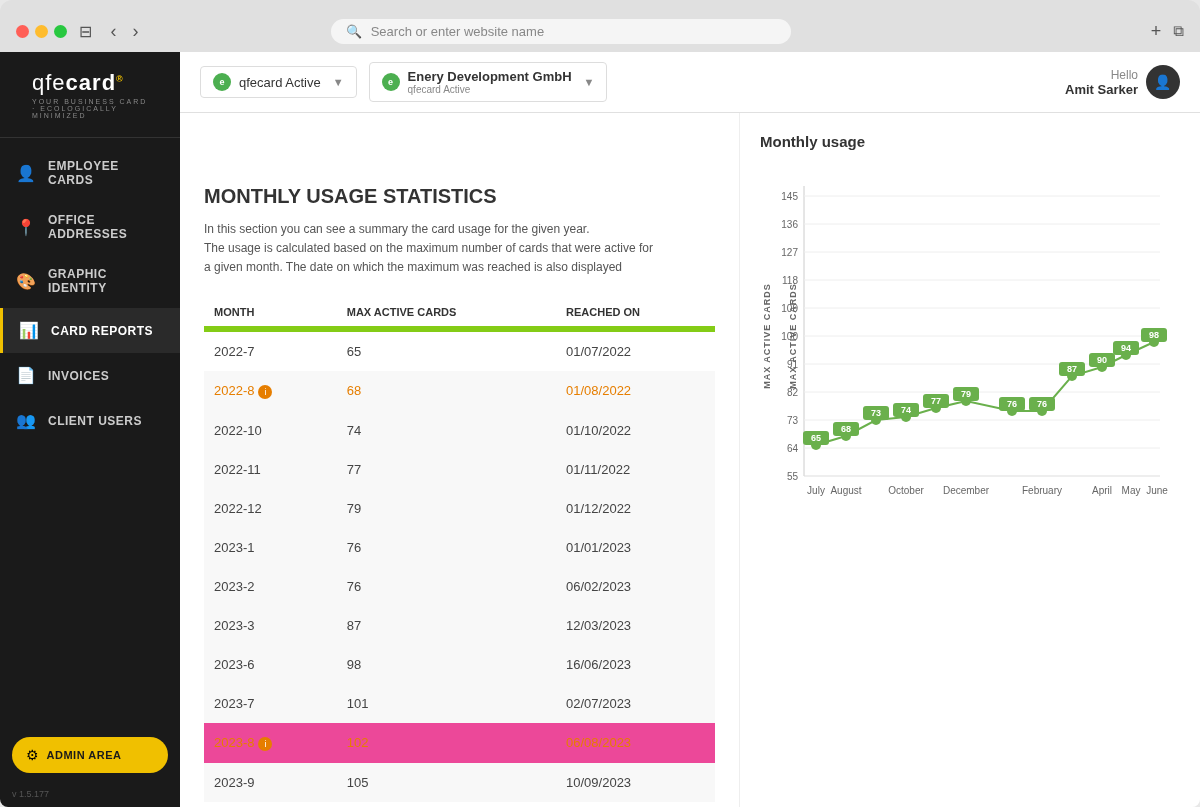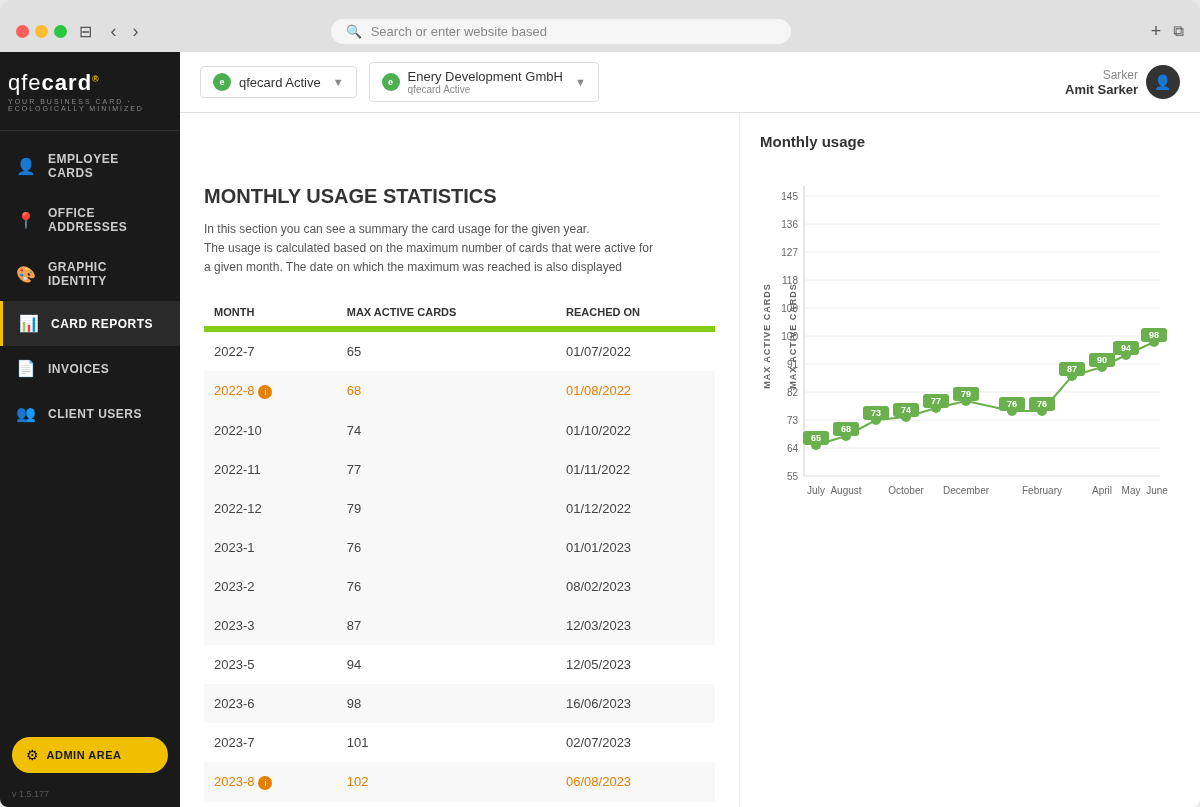--- a/index.html
+++ b/index.html
@@ -42,21 +42,21 @@
 
     
     .sidebar {
       width: 180px;
       background: #1a1a1a;
       display: flex;
       flex-direction: column;
       flex-shrink: 0;
     }
     .logo-area {
-      padding: 18px 8px;
+      padding: 18px 32px;
       border-bottom: 1px solid #333;
     }
     .logo-text { color: white; font-size: 22px; font-weight: 300; letter-spacing: 1px; }
     .logo-text span { font-weight: 700; }
     .logo-sub { color: #888; font-size: 7px; letter-spacing: 2px; margin-top: 2px; }
     .sidebar-nav { flex: 1; padding-top: 8px; }
     .nav-item {
       display: flex;
       align-items: center;
       gap: 12px;
@@ -172,21 +172,21 @@
   </div>
   <div class="nav-buttons">
     <span style="font-size:16px;color:#555;cursor:pointer;">⊟</span>
   </div>
   <div class="nav-buttons">
     <button class="nav-btn">‹</button>
     <button class="nav-btn">›</button>
   </div>
   <div class="address-bar">
     <span class="search-icon-char">🔍</span>
-    <span style="font-size:13px;color:#888;">Search or enter website based</span>
+    <span style="font-size:13px;color:#888;">Search or enter website name</span>
   </div>
   <div class="browser-actions">
     <span style="cursor:pointer;">+</span>
     <span style="cursor:pointer;font-size:15px;">⧉</span>
   </div>
 </div>
 
 <div class="app">
 
   <div class="sidebar">
@@ -233,28 +233,28 @@
 
     <div class="topbar">
       <button class="dropdown-btn">
         <span class="dot">e</span>
         <span>qfecard Active</span>
         <span class="dropdown-arrow">▼</span>
       </button>
       <button class="dropdown-btn">
         <span class="dot">e</span>
         <span style="display:flex;flex-direction:column;align-items:flex-start;">
-          <span style="font-size:13px;font-weight:400;">Enery Development GmbH</span>
+          <span style="font-size:13px;font-weight:700;">Enery Development GmbH</span>
           <span style="font-size:10px;color:#888;">qfecard Active</span>
         </span>
         <span class="dropdown-arrow">▼</span>
       </button>
       <div class="user-area">
         <div class="user-greeting">
-          <span>Sarker</span>
+          <span>Hello</span>
           <span class="user-name">Amit Sarker</span>
         </div>
         <div class="user-avatar">👤</div>
       </div>
     </div>
 
     <div class="main-area">
       <div class="content-wrapper">
 
         <div class="stats-section">
@@ -299,31 +299,26 @@
                   <td>01/12/2022</td>
                 </tr>
                 <tr>
                   <td>2023-1</td>
                   <td>76</td>
                   <td>01/01/2023</td>
                 </tr>
                 <tr style="background: rgb(248, 248, 248);">
                   <td>2023-2</td>
                   <td>76</td>
-                  <td>08/02/2023</td>
+                  <td>06/02/2023</td>
                 </tr>
                 <tr>
                   <td>2023-3</td>
                   <td>87</td>
                   <td>12/03/2023</td>
-                </tr>
-                <tr>
-                  <td>2023-5</td>
-                  <td>94</td>
-                  <td>12/05/2023</td>
                 </tr>
                 <tr style="background: rgb(248, 248, 248);">
                   <td>2023-6</td>
                   <td>98</td>
                   <td>16/06/2023</td>
                 </tr>
                 <tr>
                   <td>2023-7</td>
                   <td>101</td>
                   <td>02/07/2023</td>

